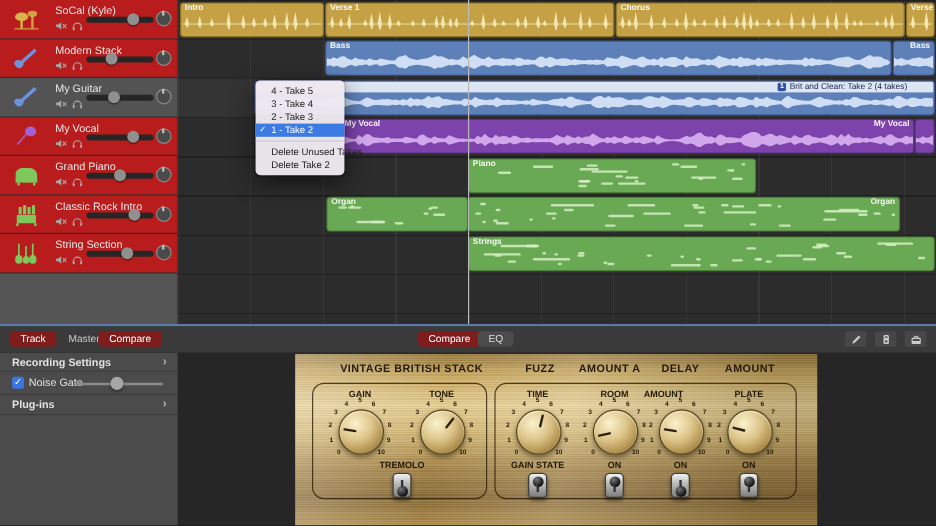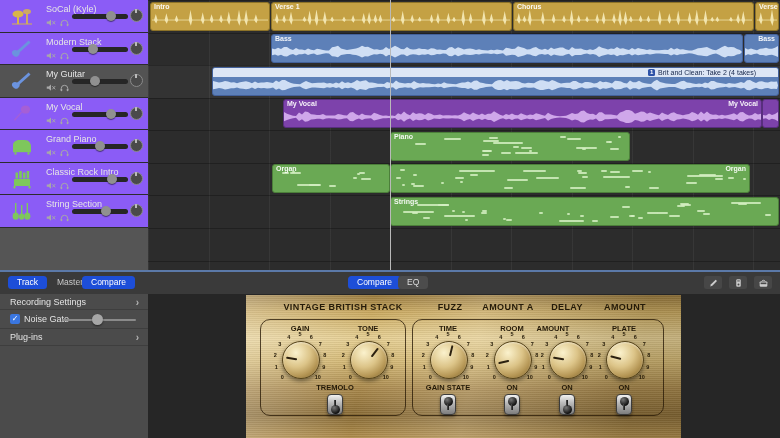--- a/index.html
+++ b/index.html
@@ -2,21 +2,21 @@
 <html><head>
 <meta charset="utf-8">
 <style>
   html,body{margin:0;padding:0;background:#1a1a1a;}
   .app{position:relative;width:780px;height:438px;overflow:hidden;
        font-family:"Liberation Sans",sans-serif;background:#2d2d2d;
        -webkit-font-smoothing:antialiased;}
   
   .timeline{position:absolute;left:0;top:0;width:780px;height:270px;}
   .headers{position:absolute;left:0;top:0;width:148px;height:270px;background:#3b3b3b;border-right:1px solid #242424;}
-  .track-header{position:relative;height:32.57px;box-sizing:border-box;border-bottom:1px solid #2c2c2c;background:#8b5cf6;}
+  .track-header{position:relative;height:32.57px;box-sizing:border-box;border-bottom:1px solid #2c2c2c;background:#b91c1c;}
   .track-header.selected{background:#535353;}
   .th-icon{position:absolute;left:9px;top:6px;width:26px;height:20px;}
   .th-name{position:absolute;left:46px;top:4px;font-size:9px;color:#e6e6e6;white-space:nowrap;}
   .th-small{position:absolute;top:17px;height:10px;display:flex;gap:4px;align-items:center;}
   .th-slider{position:absolute;left:72px;top:14px;width:56px;height:5px;border-radius:2.5px;background:#262626;}
   .th-thumb{position:absolute;top:-3px;width:10px;height:10px;border-radius:50%;background:#909090;box-shadow:0 1px 1px rgba(0,0,0,.5);}
   .th-pan{position:absolute;right:5px;top:9px;width:13px;height:13px;border-radius:50%;background:#4a4a4a;border:1.5px solid #8a8a8a;box-sizing:border-box;}
   .th-pan:after{content:"";position:absolute;left:4px;top:-1px;width:1.5px;height:4px;background:#bbb;}
   .headers-footer{position:absolute;left:0;top:228px;width:148px;height:42px;background:#555;}
   .lanes{position:absolute;left:148px;top:0;width:632px;height:270px;background-color:#2c2c2c;
@@ -41,28 +41,28 @@
   .menu{position:absolute;z-index:50;width:74px;background:rgba(238,232,240,.97);border-radius:4px;
         box-shadow:0 6px 18px rgba(0,0,0,.55),0 0 0 1px rgba(0,0,0,.2);padding:3px 0;}
   .menu .mi{position:relative;height:11px;line-height:11px;font-size:8px;color:#1d1d20;padding-left:13px;white-space:nowrap;}
   .menu .mi.hl{background:#3d7be4;color:#fff;}
   .menu .mi .chk{position:absolute;left:3px;top:0;font-size:7px;}
   .menu .sep{height:1px;background:#cfc6d2;margin:3px 0;}
   
   .divider{position:absolute;left:0;top:270px;width:780px;height:2px;background:#5b79a8;}
   .ctlbar{position:absolute;left:0;top:272px;width:780px;height:22px;background:#3a3a3a;border-bottom:1px solid #222;}
   .pill{position:absolute;top:4px;height:13px;line-height:13px;padding:0 9px;border-radius:3.5px;font-size:8.5px;color:#c9c9c9;}
-  .pill.active{background:#1d4ed8;color:#fff;}
+  .pill.active{background:#7f1d1d;color:#fff;}
   .ctl-icons{position:absolute;right:8px;top:4px;display:flex;gap:7px;}
   .ctl-icons .icobtn{width:18px;height:13px;border-radius:2.5px;background:#474747;display:flex;align-items:center;justify-content:center;}
   
   .bottom{position:absolute;left:0;top:294px;width:780px;height:144px;background:#262626;}
   .inspector{position:absolute;left:0;top:0;width:148px;height:144px;background:#4b4b4b;}
   .insp-row{position:relative;box-sizing:border-box;border-bottom:1px solid #3e3e3e;}
-  .insp-label{position:absolute;left:10px;top:50%;transform:translateY(-50%);font-size:9px;font-weight:normal;color:#e3e3e3;white-space:nowrap;}
+  .insp-label{position:absolute;left:10px;top:50%;transform:translateY(-50%);font-size:9px;font-weight:bold;color:#e3e3e3;white-space:nowrap;}
   .insp-label.plain{font-weight:normal;left:24px;}
   .chev{position:absolute;right:9px;top:50%;transform:translateY(-50%);font-size:10px;color:#b5b5b5;font-weight:bold;}
   .cbx{position:absolute;left:10px;top:50%;transform:translateY(-50%);width:10px;height:10px;border-radius:2px;background:#3a76e0;color:#fff;font-size:8px;line-height:10px;text-align:center;}
   .insp-slider{position:absolute;left:62px;right:12px;top:50%;height:2px;background:#8a8a8a;border-radius:1px;}
   .insp-thumb{position:absolute;top:-5px;width:11px;height:11px;border-radius:50%;background:#a6a6a6;box-shadow:0 1px 2px rgba(0,0,0,.5);}
   
   .amp{position:absolute;left:246px;top:1px;width:435px;height:143px;overflow:hidden;
     background:
       linear-gradient(100deg, rgba(255,255,255,.28), rgba(255,255,255,0) 28%, rgba(255,255,255,.16) 52%, rgba(0,0,0,.14) 88%),
       repeating-linear-gradient(0deg, rgba(255,255,255,.07) 0 1px, rgba(0,0,0,.06) 1px 2px),
@@ -434,20 +434,29 @@
           <i style="left:74px;top:21px;width:3px"></i>
           <i style="left:176px;top:15px;width:3px"></i>
           <i style="left:12px;top:13px;width:31px"></i>
           <i style="left:91px;top:12px;width:5px"></i>
           <i style="left:306px;top:12px;width:8px"></i>
           <i style="left:278px;top:17px;width:11px"></i>
         </div>
         <div class="playhead" style="left: 242px;"></div>
       </div>
   </div>
+  <div class="menu" id="menu" style="left: 213px; top: 67px;">
+      <div class="mi ">4 - Take 5</div>
+      <div class="mi ">3 - Take 4</div>
+      <div class="mi ">2 - Take 3</div>
+      <div class="mi hl"><span class="chk">✓</span>1 - Take 2</div>
+      <div class="sep"></div>
+      <div class="mi">Delete Unused Takes</div>
+      <div class="mi">Delete Take 2</div>
+    </div>
   <div class="divider"></div>
   <div class="ctlbar" id="ctlbar">
       <span class="pill active" style="left:8px">Track</span>
       <span class="pill " style="left:48px">Master</span>
       <span class="pill active" style="left:82px">Compare</span>
       <span class="pill active" style="left:348px;">Compare</span>
       <span class="pill " style="left:398px;background:#4c4c4c;color:#ddd;">EQ</span>
       <span class="ctl-icons">
         <span class="icobtn">
           <svg viewBox="0 0 12 12" width="11" height="10">

